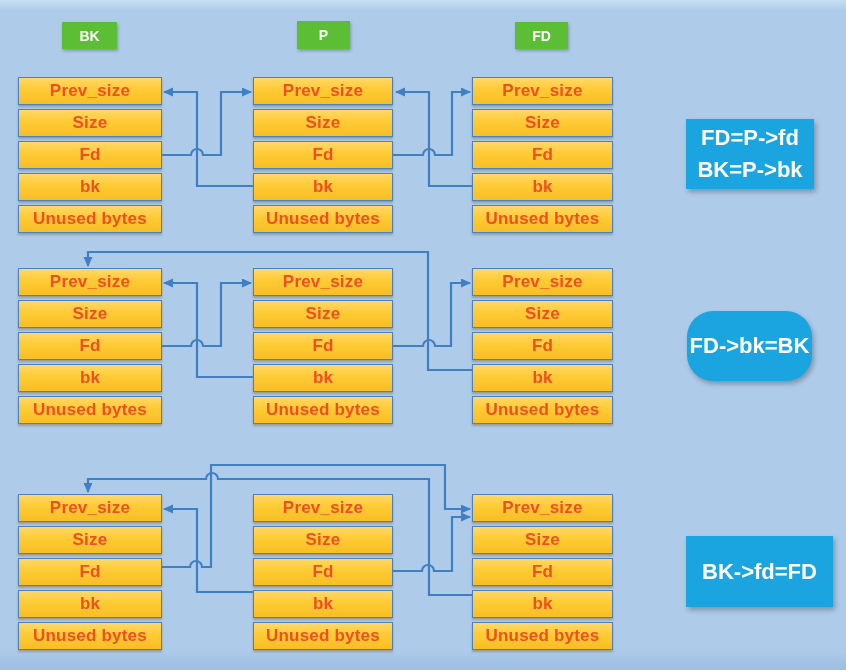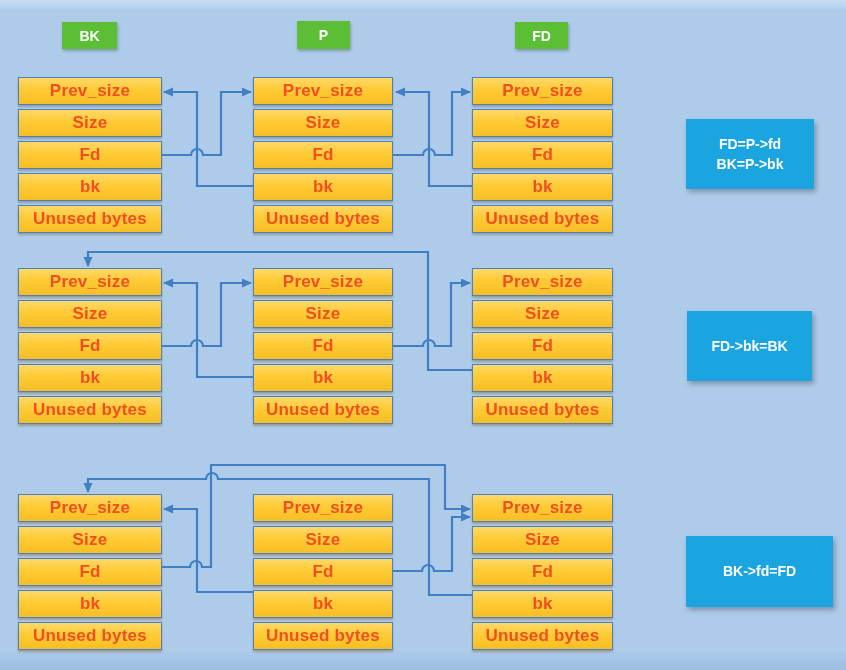--- a/index.html
+++ b/index.html
@@ -40,21 +40,21 @@
     color:var(--label-text,#fff);
     font-weight:bold; font-size:14px;
     display:flex; align-items:center; justify-content:center;
     box-shadow:1px 2px 3px rgba(0,0,0,.25);
   }
 
   .note {
     position:absolute;
     background:var(--note-blue,#1ba5e0);
     color:var(--label-text,#fff);
-    font-weight:bold; font-size:14px; line-height:1.45;
+    font-weight:bold; font-size:22px; line-height:1.45;
     display:flex; flex-direction:column; align-items:center; justify-content:center;
     box-shadow:2px 3px 5px rgba(0,0,0,.28);
   }
 
   svg.wires { position:absolute; left:0; top:0; pointer-events:none; }
   .wire { fill:none; stroke:var(--wire-blue,#3f7fc4); stroke-width:2.2px; }
 </style>
 </head>
 <body>
 
@@ -127,21 +127,21 @@
     <div class="cell">Size</div>
     <div class="cell">Fd</div>
     <div class="cell">bk</div>
     <div class="cell">Unused bytes</div>
   </div>
 
   <div class="note" style="left:686px;top:119px;width:128px;height:70px;">
     <span>FD=P-&gt;fd</span>
     <span>BK=P-&gt;bk</span>
   </div>
-  <div class="note" style="left:687px;top:311px;width:125px;height:70px;">
+  <div class="note" style="left:687px;top:311px;width:125px;height:70px;border-radius:26px;">
     <span>FD-&gt;bk=BK</span>
   </div>
   <div class="note" style="left:686px;top:536px;width:147px;height:71px;">
     <span>BK-&gt;fd=FD</span>
   </div>
 
   <svg class="wires" width="846" height="670" viewBox="0 0 846 670">
     <defs>
       <marker id="arrow" markerUnits="userSpaceOnUse" markerWidth="11" markerHeight="10" refX="9" refY="4.5" orient="auto">
         <path d="M0,0 L10,4.5 L0,9 Z" fill="#3f7fc4"></path>

